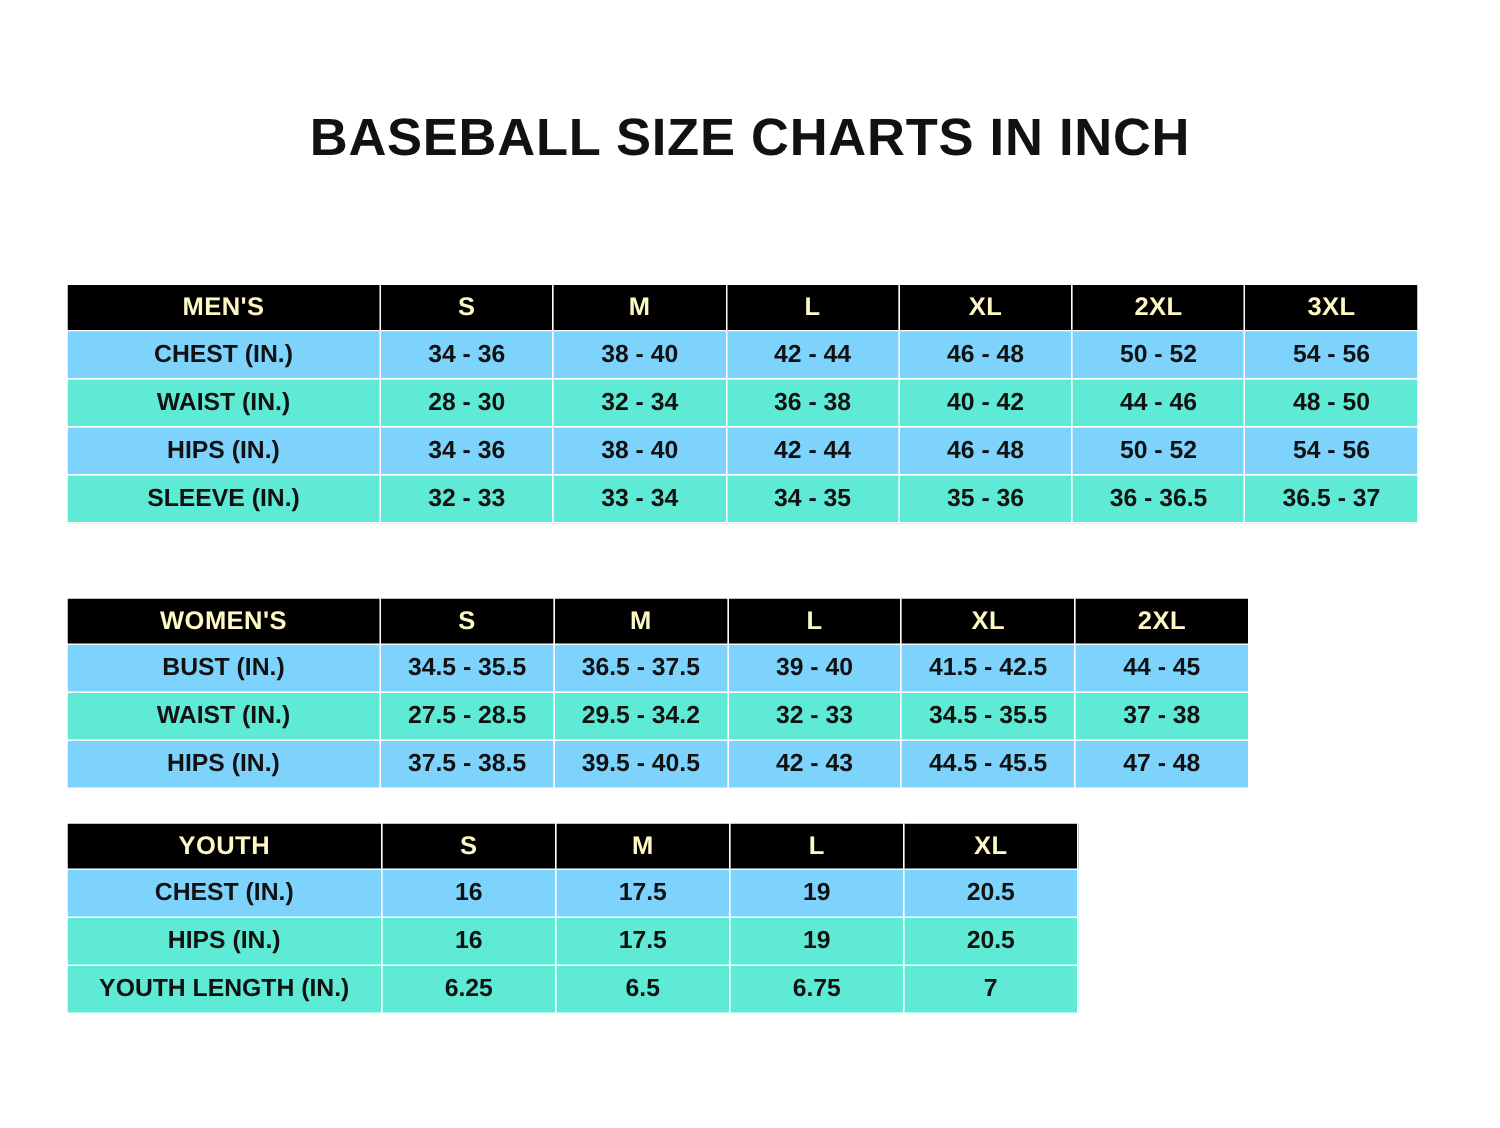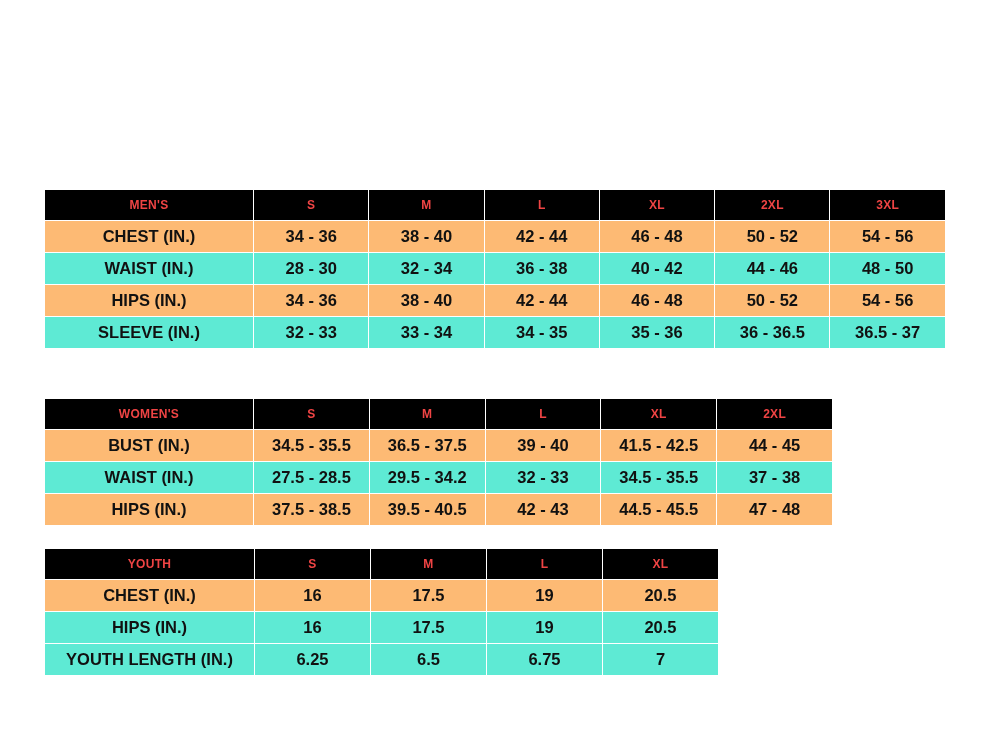--- a/index.html
+++ b/index.html
@@ -42,29 +42,29 @@
     font-size: 16.5px;
     font-weight: bold;
     text-align: center;
     height: 31px;
     padding: 0;
     color: #111111;
     white-space: nowrap;
   }
   .chart thead th {
     background: #000000;
-    color: #ef4444;
+    color: #fef9c3;
     height: 30px;
-    font-size: 12px;
+    font-size: 17px;
     letter-spacing: 0.3px;
   }
   .chart thead th.lbl {
     text-align: center;
   }
-  .row-white td { background: #fdba74; }
+  .row-white td { background: #7dd3fc; }
   .row-gray  td { background: #5eead4; }
   .chart td.lbl { text-align: center; }
 
   
   #mens-chart { top: 189px; left: 44px; width: 901px; }
   #mens-chart col.c0 { width: 209px; }
   #mens-chart col.cn { width: 115.3px; }
 
   
   #womens-chart { top: 398px; left: 44px; width: 788px; }
@@ -74,20 +74,21 @@
   
   #youth-chart { top: 548px; left: 44px; width: 674px; }
   #youth-chart col.c0 { width: 210px; }
   #youth-chart col.cn { width: 116px; }
 </style>
 </head>
 <body>
 
 <div class="page">
 
+  <div class="title">BASEBALL SIZE CHARTS IN INCH</div>
 
   <table class="chart" id="mens-chart">
     <colgroup>
       <col class="c0">
         <col class="cn">
         <col class="cn">
         <col class="cn">
         <col class="cn">
         <col class="cn">
         <col class="cn">

